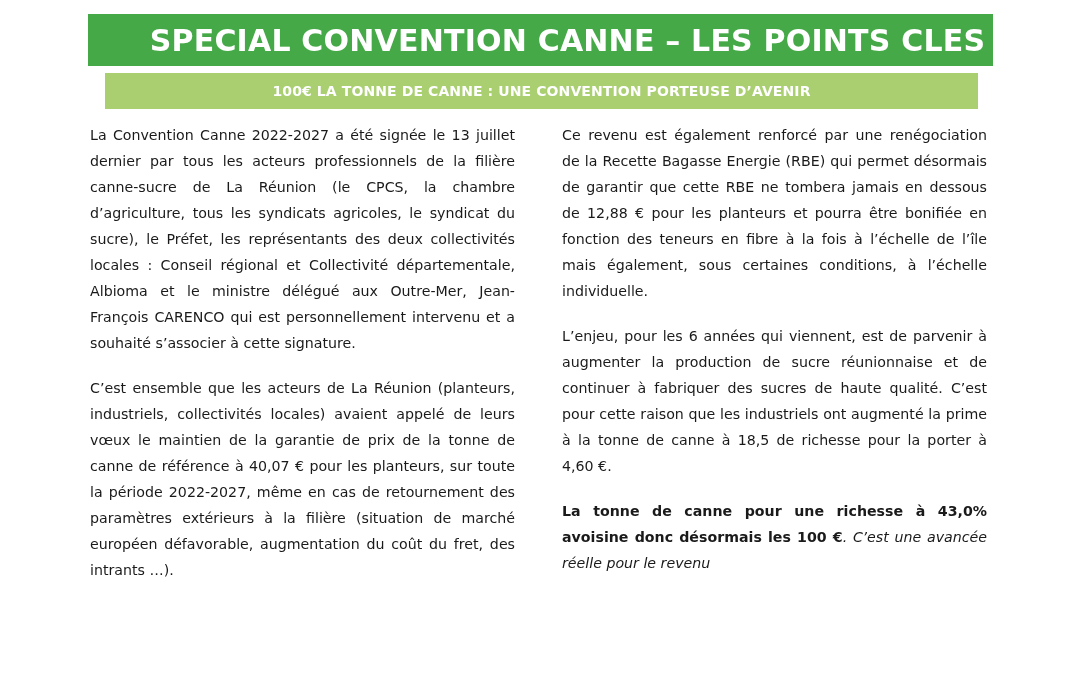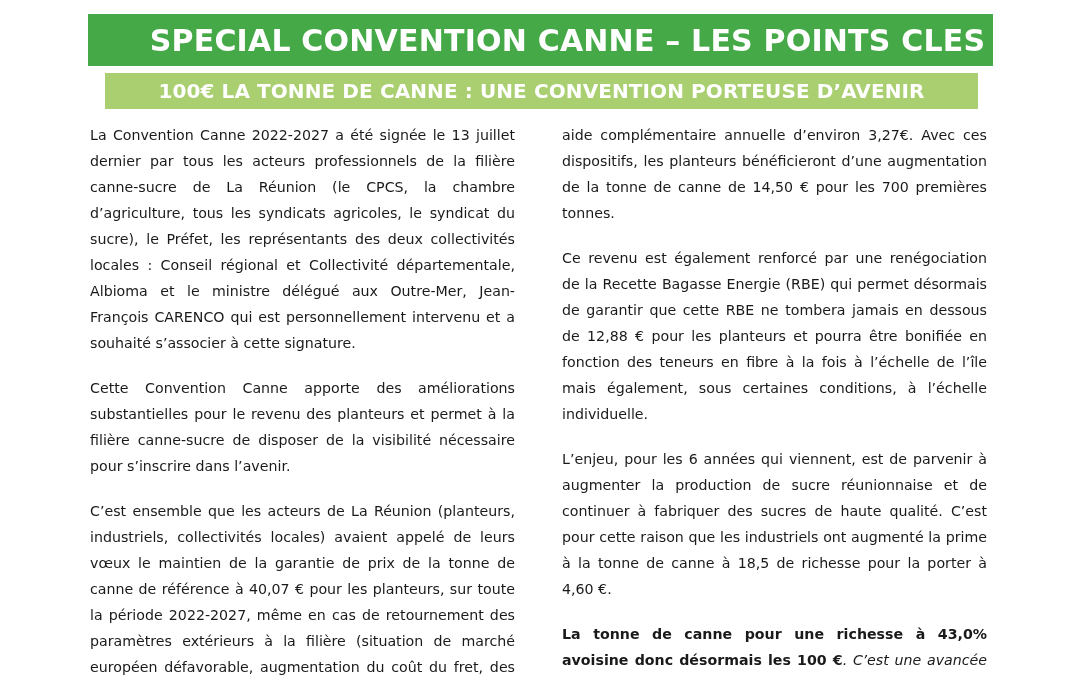--- a/index.html
+++ b/index.html
@@ -66,21 +66,21 @@
     left: 0;
     top: 0;
     width: 873px;
     height: 36px;
     display: flex;
     align-items: center;
     justify-content: center;
     color: #ffffff;
     font-family: "DejaVu Sans", sans-serif;
     font-weight: bold;
-    font-size: 20px;
+    font-size: 14px;
     letter-spacing: 0.1px;
     white-space: nowrap;
   }
 
   
   .columns {
     position: absolute;
     left: 0;
     top: 122px;
     width: 1080px;
@@ -124,27 +124,25 @@
     </div>
     <div class="banner-sub">
       <div class="banner-sub-text">100€ LA TONNE DE CANNE : UNE CONVENTION PORTEUSE D’AVENIR</div>
     </div>
   </div>
 
   <div class="columns">
 
     <div class="col col-left">
       <p>La Convention Canne 2022-2027 a été signée le 13 juillet dernier par tous les acteurs professionnels de la filière canne-sucre de La Réunion (le CPCS, la chambre d’agriculture, tous les syndicats agricoles, le syndicat du sucre), le Préfet, les représentants des deux collectivités locales : Conseil régional et Collectivité départementale, Albioma et le ministre délégué aux Outre-Mer, Jean-François CARENCO qui est personnellement intervenu et a souhaité s’associer à cette signature.</p>
-      <p>Cette Convention Canne apporte des améliorations substantielles pour le revenu des planteurs et permet à la filière canne-sucre de disposer de la visibilité nécessaire pour s’inscrire dans l’avenir.</p>
       <p>C’est ensemble que les acteurs de La Réunion (planteurs, industriels, collectivités locales) avaient appelé de leurs vœux le maintien de la garantie de prix de la tonne de canne de référence à 40,07 € pour les planteurs, sur toute la période 2022-2027, même en cas de retournement des paramètres extérieurs à la filière (situation de marché européen défavorable, augmentation du coût du fret, des intrants …).</p>
 
     </div>
 
     <div class="col col-right">
-      <p>aide complémentaire annuelle d’environ 3,27€. Avec ces dispositifs, les planteurs bénéficieront d’une augmentation de la tonne de canne de 14,50 € pour les 700 premières tonnes.</p>
       <p>Ce revenu est également renforcé par une renégociation de la Recette Bagasse Energie (RBE) qui permet désormais de garantir que cette RBE ne tombera jamais en dessous de 12,88 € pour les planteurs et pourra être bonifiée en fonction des teneurs en fibre à la fois à l’échelle de l’île mais également, sous certaines conditions, à l’échelle individuelle.</p>
       <p>L’enjeu, pour les 6 années qui viennent, est de parvenir à augmenter la production de sucre réunionnaise et de continuer à fabriquer des sucres de haute qualité. C’est pour cette raison que les industriels ont augmenté la prime à la tonne de canne à 18,5 de richesse pour la porter à 4,60 €.</p>
       <p><b>La tonne de canne pour une richesse à 43,0% avoisine donc désormais les 100 €</b><i>. C’est une avancée réelle pour le revenu</i></p>
 
     </div>
 
   </div>
 </div>
 
 </body></html>

